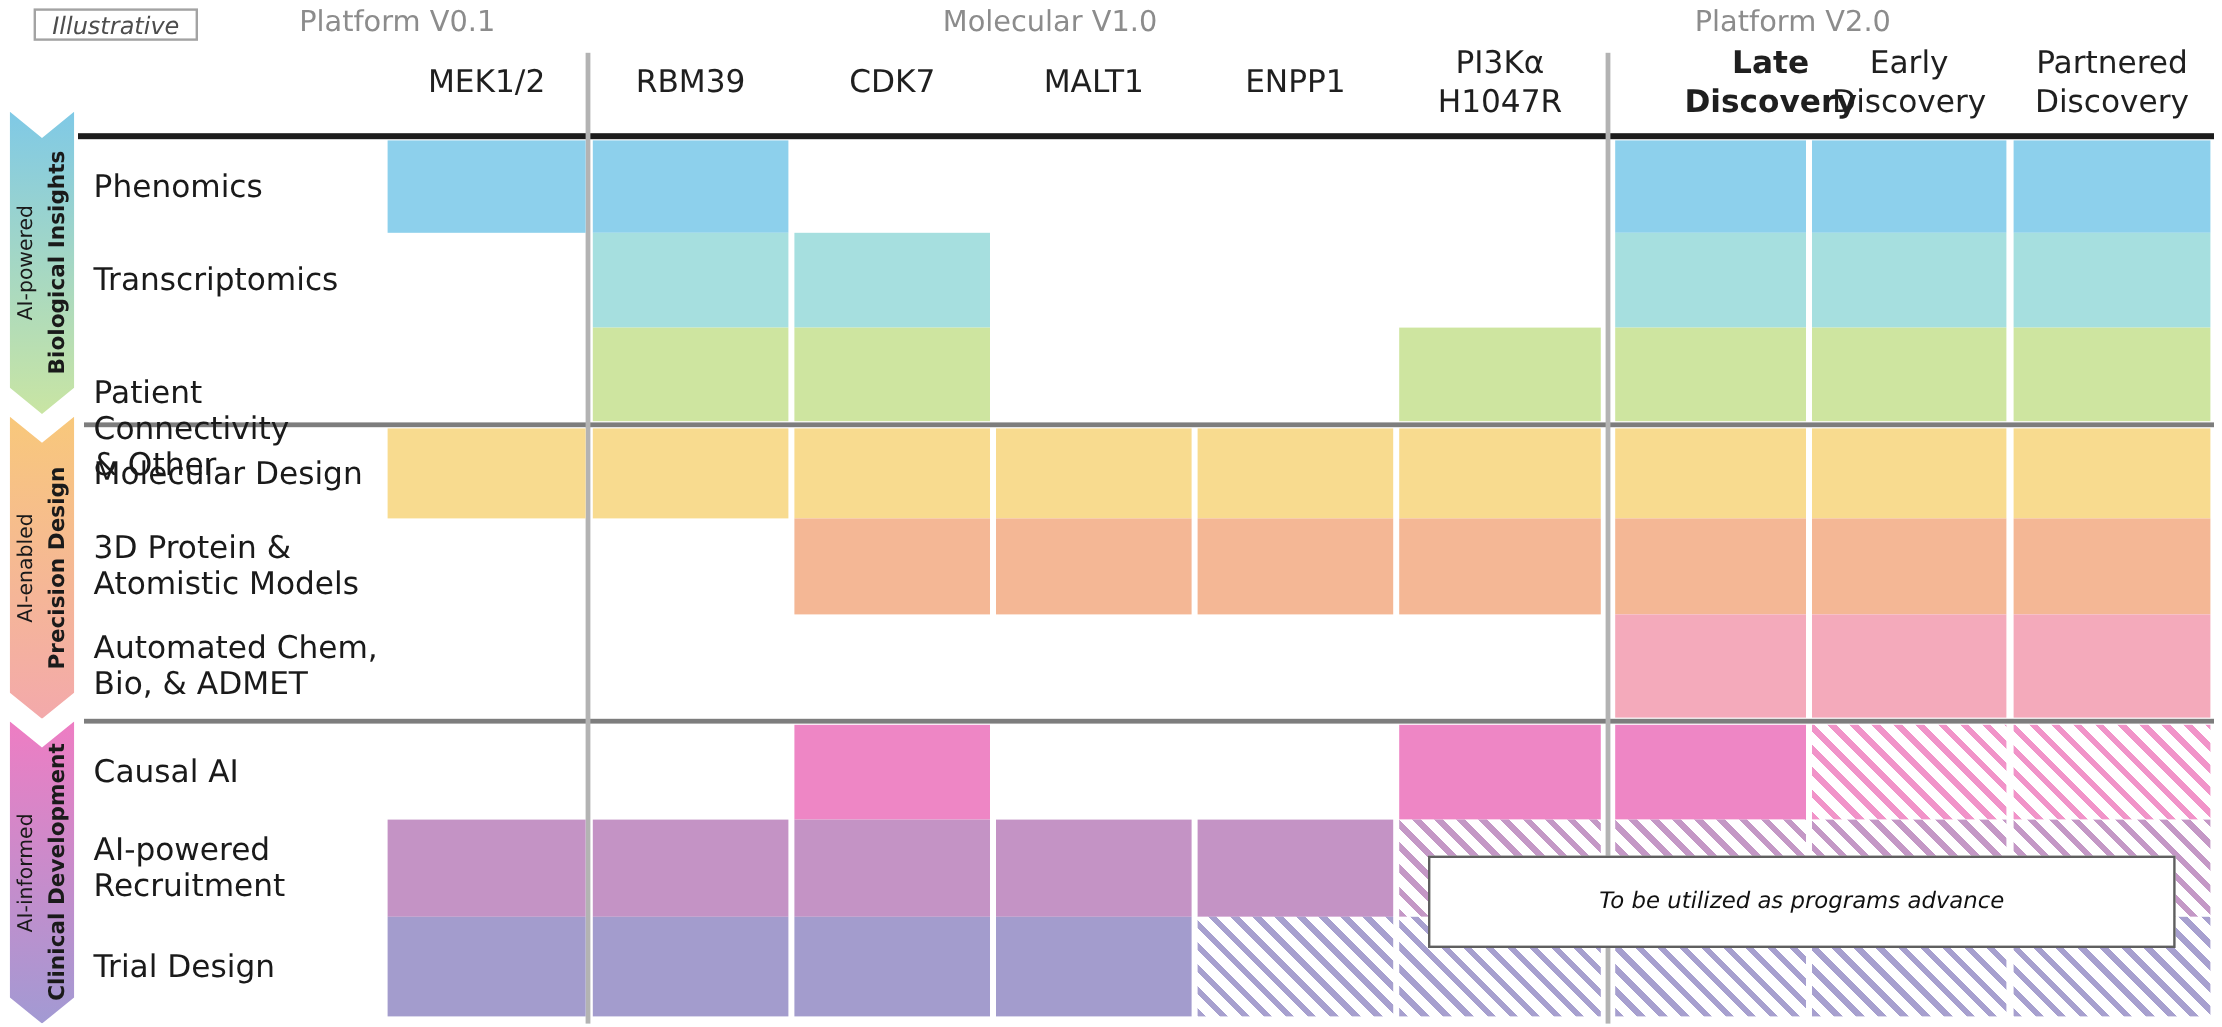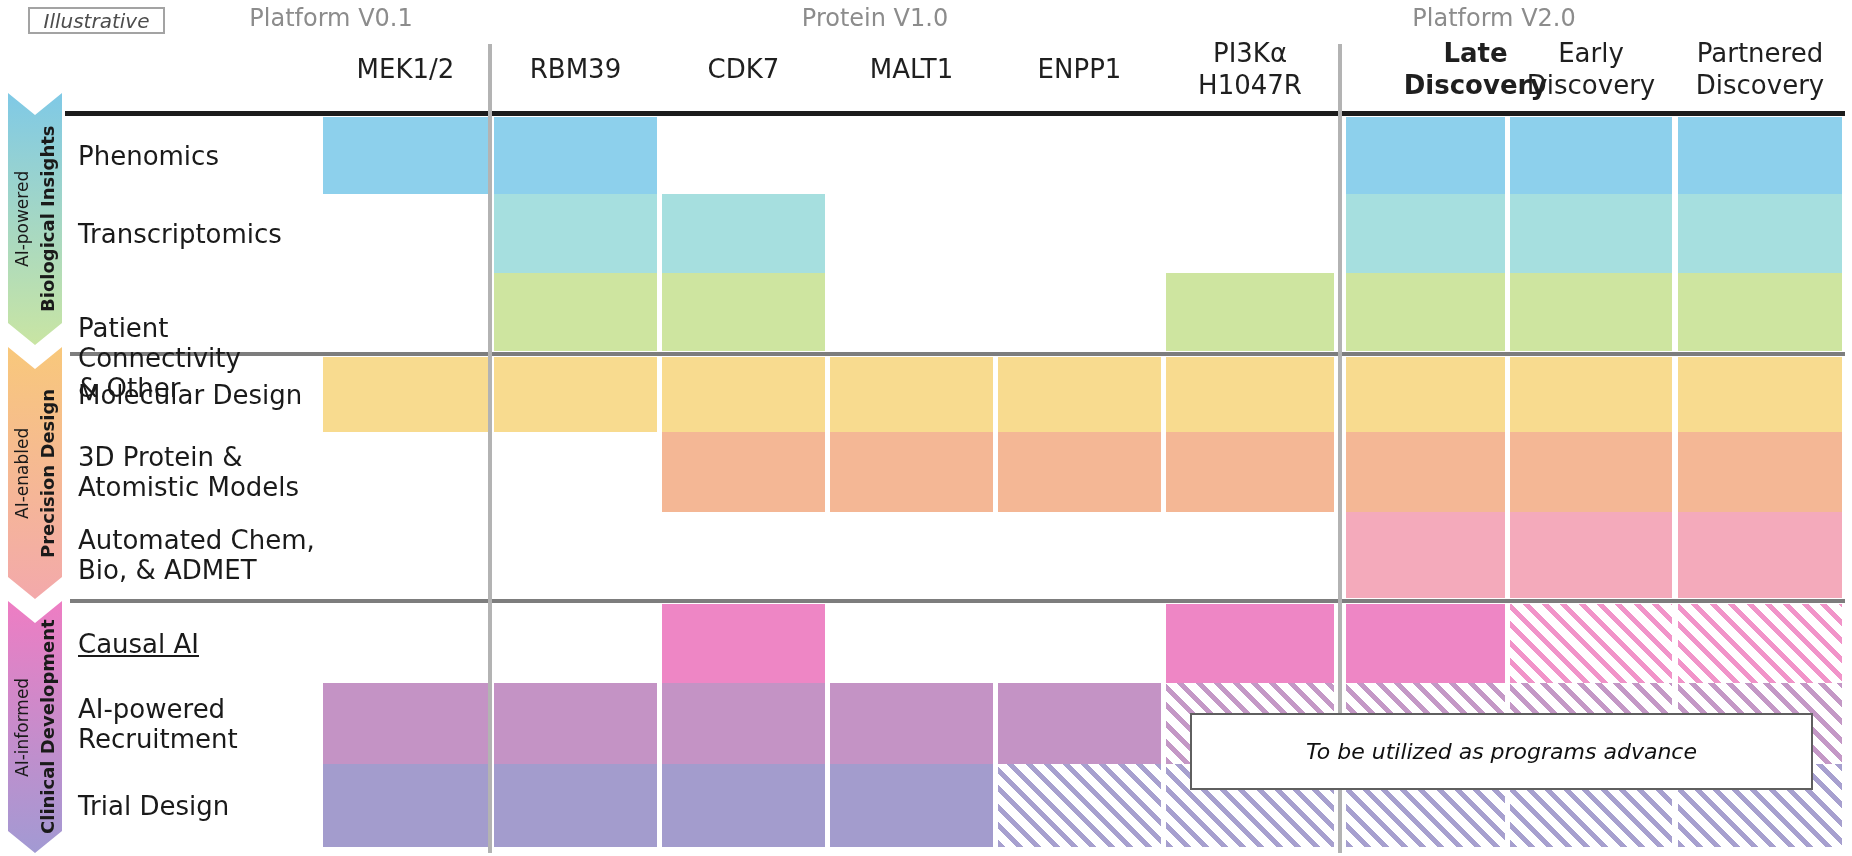--- a/index.html
+++ b/index.html
@@ -51,35 +51,35 @@
     display:flex; align-items:center;
     font-size:26px; line-height:30px; white-space:pre-line; color:#1a1a1a;
   }
   
   .cell { position:absolute; }
   
   .note-box {
     position:absolute; left:1190px; top:713px; width:623px; height:77px;
     background:#ffffff; border:2px solid #5f5f5f; box-sizing:border-box;
     display:flex; flex-direction:column; justify-content:center; align-items:center;
-    font-style:italic; font-size:22px; line-height:29px; color:#111111; text-align:center;
+    font-style:italic; font-size:19px; line-height:29px; color:#111111; text-align:center;
     z-index:5;
   }
 </style>
 </head>
 <body>
 
 <div id="stage">
 
   <div class="badge">
     <span>Illustrative</span>
   </div>
 
   <div class="platform-label" style="left:331px">Platform V0.1</div>
-  <div class="platform-label" style="left:875px">Protein V1.0</div>
+  <div class="platform-label" style="left:875px">Molecular V1.0</div>
   <div class="platform-label" style="left:1494px">Platform V2.0</div>
 
   <div class="rule rule-black"></div>
   <div class="rule rule-gray1"></div>
   <div class="rule rule-gray2"></div>
   <div class="vdiv vdiv-1"></div>
   <div class="vdiv vdiv-2"></div>
 
   <div class="chevron" style="top: 93px; background: linear-gradient(rgb(127, 201, 230), rgb(201, 229, 163));">
     <div class="chev-text">
@@ -118,21 +118,21 @@
   <div id="row-labels">
       <div class="row-label" style="top: 117px; height: 77px;">Phenomics</div>
       <div class="row-label" style="top: 194px; height: 79px;">Transcriptomics</div>
       <div class="row-label" style="top: 273px; height: 78px; margin-top: 46px;">Patient Connectivity
 &amp; Other</div>
       <div class="row-label" style="top: 357px; height: 75px;">Molecular Design</div>
       <div class="row-label" style="top: 432px; height: 80px;">3D Protein &amp;
 Atomistic Models</div>
       <div class="row-label" style="top: 512px; height: 86px;">Automated Chem,
 Bio, &amp; ADMET</div>
-      <div class="row-label" style="top: 604px; height: 79px; text-decoration: underline;">Causal AI</div>
+      <div class="row-label" style="top: 604px; height: 79px;">Causal AI</div>
       <div class="row-label" style="top: 683px; height: 81px;">AI-powered
 Recruitment</div>
       <div class="row-label" style="top: 764px; height: 83px;">Trial Design</div>
     </div>
   <div id="cells-layer">
       <div class="cell" style="left: 323px; top: 117px; width: 165px; height: 77px; background: rgb(141, 208, 236);"></div>
       <div class="cell" style="left: 494px; top: 117px; width: 163px; height: 77px; background: rgb(141, 208, 236);"></div>
       <div class="cell" style="left: 1346px; top: 117px; width: 159px; height: 77px; background: rgb(141, 208, 236);"></div>
       <div class="cell" style="left: 1510px; top: 117px; width: 162px; height: 77px; background: rgb(141, 208, 236);"></div>
       <div class="cell" style="left: 1678px; top: 117px; width: 164px; height: 77px; background: rgb(141, 208, 236);"></div>

